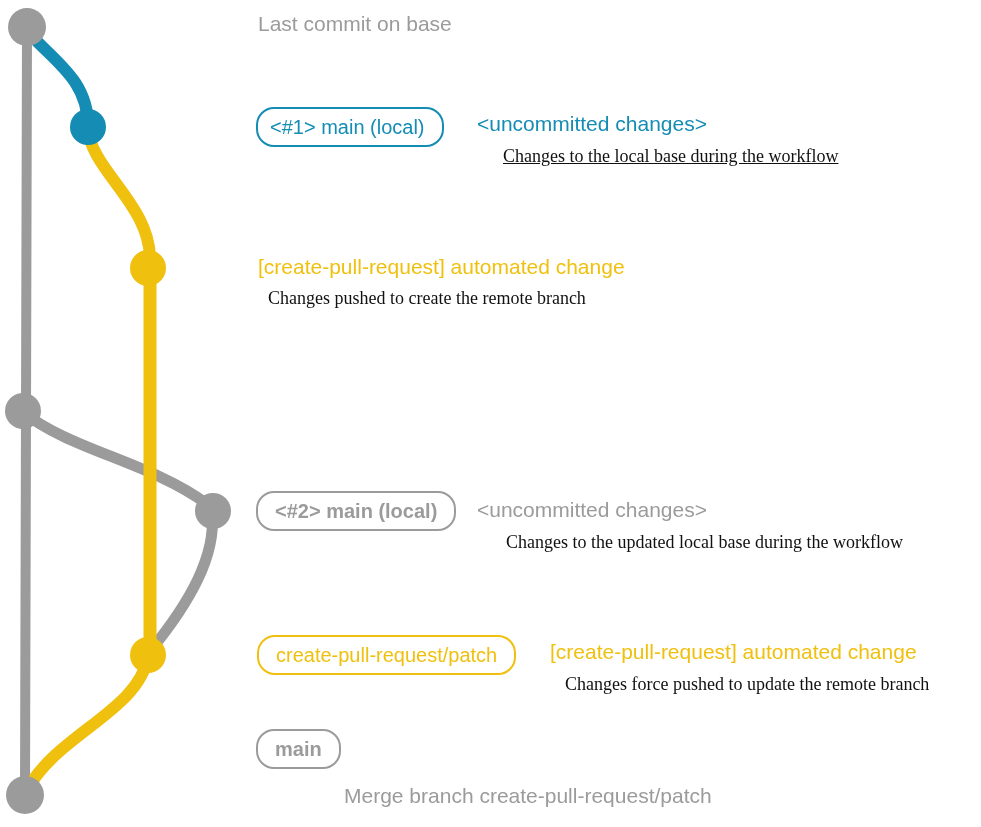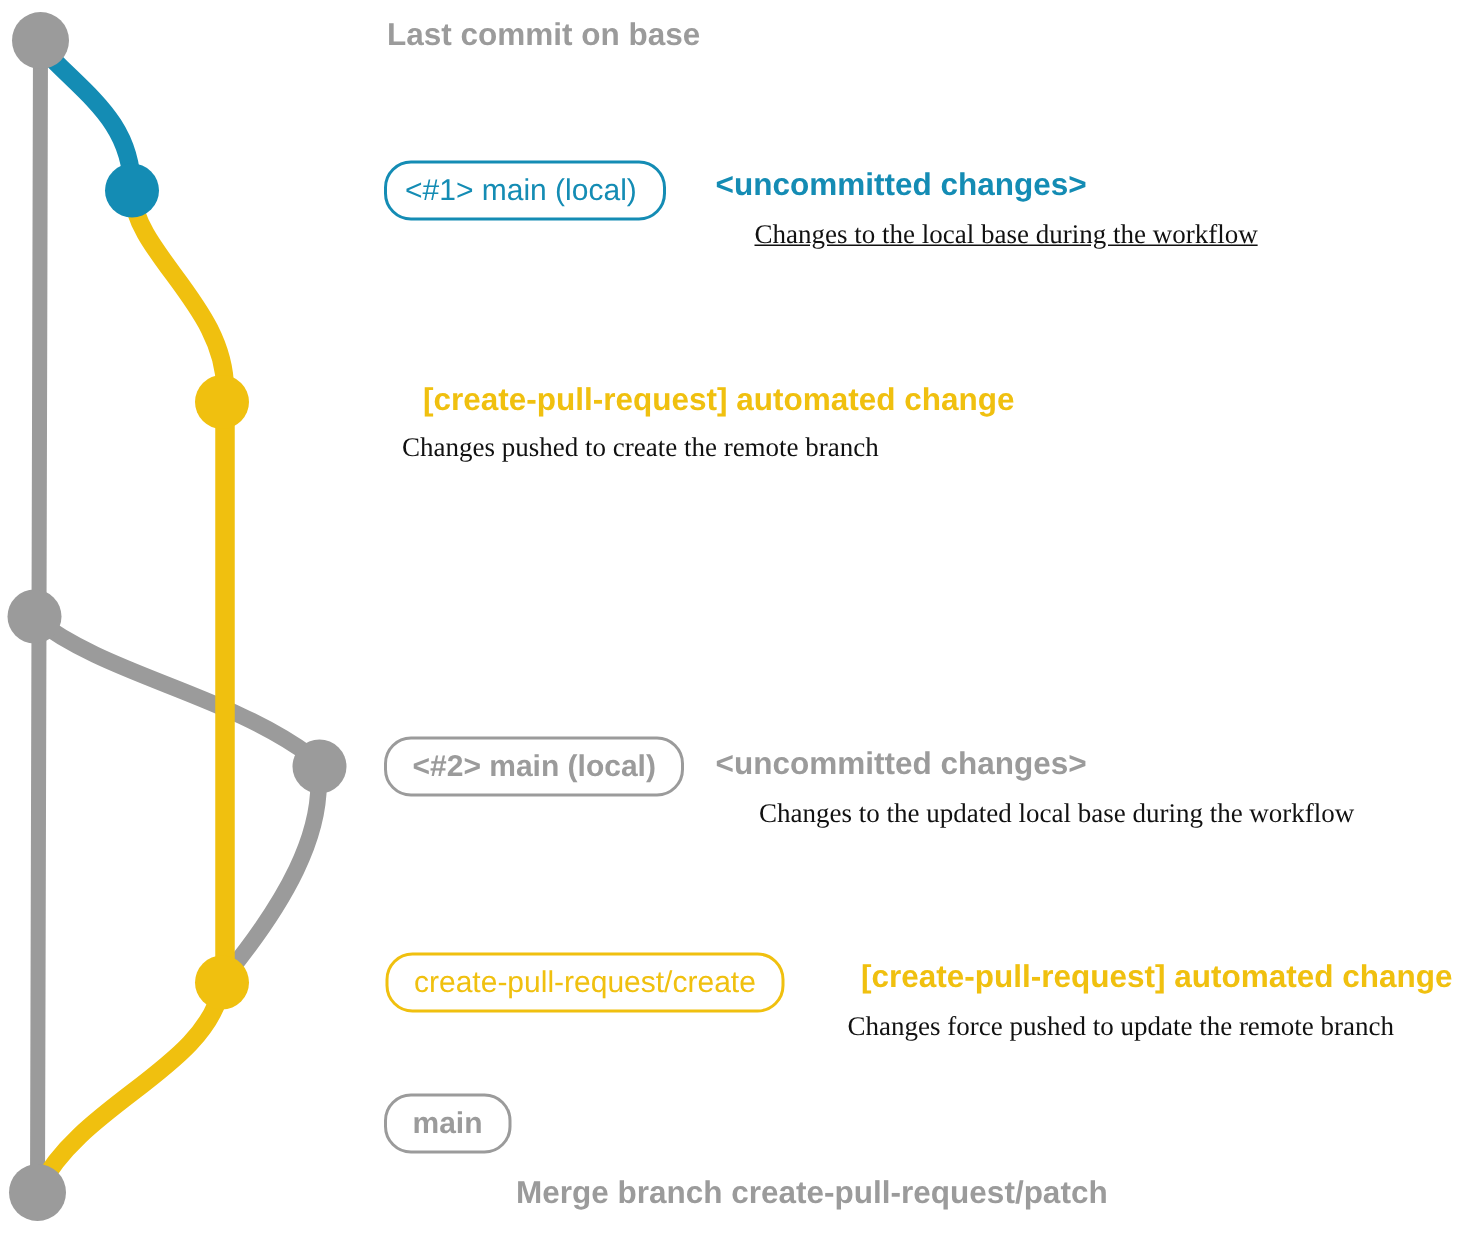--- a/index.html
+++ b/index.html
@@ -1,25 +1,25 @@
 <!DOCTYPE html>
 <html style="--gray: #9b9b9b; --blue: #148cb4; --yellow: #f0c00f; --ink: #111111;"><head>
 <meta charset="utf-8">
 <style>
   html,body { margin:0; padding:0; background:#ffffff; }
   .canvas {
     position:relative; width:981px; height:827px; background:#ffffff;
     font-family:"Liberation Sans", sans-serif; overflow:hidden;
   }
   svg.graph { position:absolute; left:0; top:0; }
-  .lbl { position:absolute; white-space:nowrap; line-height:1.05;font-weight:bold; }
+  .lbl { position:absolute; white-space:nowrap; line-height:1.05; }
   .heading { font-size:21px; color:var(--gray); }
   .title-blue { font-size:21px; color:var(--blue); }
   .title-gray { font-size:21px; color:var(--gray); }
-  .title-yellow { font-size:21px; color:var(--yellow);margin-left:24px; }
+  .title-yellow { font-size:21px; color:var(--yellow); }
   .desc {
     position:absolute; white-space:nowrap;
     font-family:"Liberation Serif", serif; font-size:18px; color:var(--ink);
     line-height:1.05;
   }
   .badge {
     position:absolute; white-space:nowrap; box-sizing:border-box;
     font-size:20px; line-height:20px; padding:8px 17px;
     border:2px solid; border-radius:18px; background:#ffffff;
   }
@@ -64,20 +64,20 @@
   <div class="desc" style="left:503px; top:147px;text-decoration:underline;">Changes to the local base during the workflow</div>
 
   <div class="lbl title-yellow" style="left:258px; top:256px;">[create-pull-request] automated change</div>
   <div class="desc" style="left:268px; top:289px;">Changes pushed to create the remote branch</div>
 
 
   <div class="badge badge-gray" style="left:256px; top:491px;">&lt;#2&gt; main (local)</div>
   <div class="lbl title-gray" style="left:477px; top:499px;">&lt;uncommitted changes&gt;</div>
   <div class="desc" style="left:506px; top:533px;">Changes to the updated local base during the workflow</div>
 
-  <div class="badge badge-yellow" style="left:257px; top:635px;">create-pull-request/create</div>
+  <div class="badge badge-yellow" style="left:257px; top:635px;">create-pull-request/patch</div>
   <div class="lbl title-yellow" style="left:550px; top:641px;">[create-pull-request] automated change</div>
   <div class="desc" style="left:565px; top:675px;">Changes force pushed to update the remote branch</div>
 
   <div class="badge badge-gray" style="left:256px; top:729px;">main</div>
   <div class="lbl heading" style="left:344px; top:785px;">Merge branch create-pull-request/patch</div>
 
 </div>
 
 </body></html>

